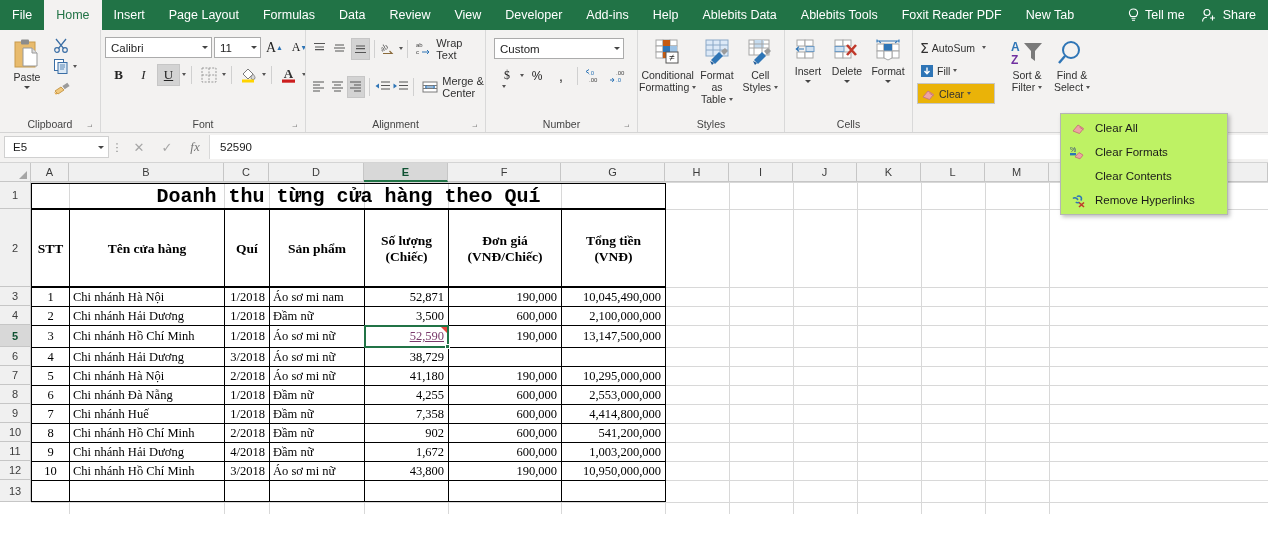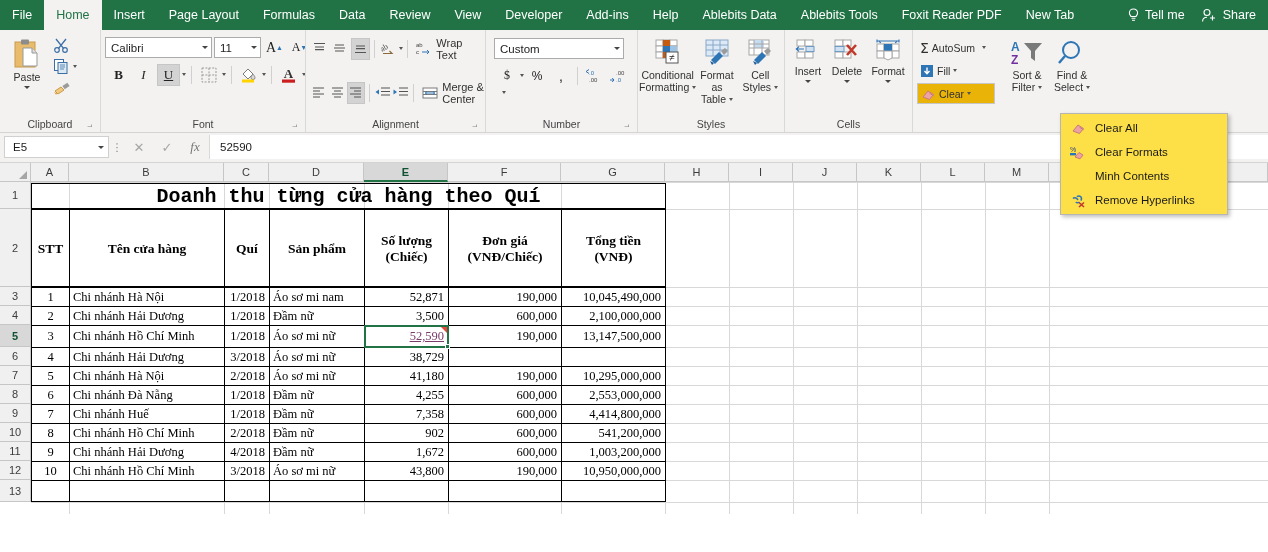--- a/index.html
+++ b/index.html
@@ -60,36 +60,36 @@
   .fontrow2{margin-top:4px;}
   .combo{ border:1px solid #ababab; background:#fff; height:21px; display:flex; align-items:center;
           justify-content:space-between; padding:0 3px 0 5px; font-size:11.5px; color:#222;}
   .ftool{ width:23px;height:22px; display:flex;align-items:center;justify-content:center;
           font-size:12px; color:#222; }
   .ftool.on{ background:#d3d3d3; border:1px solid #c6c6c6; }
   .sep{ width:1px; height:18px; background:#d0d0d0; margin:0 3px; }
 
   
   .alrow{display:flex;align-items:center;gap:1px;height:23px;}
-  .alrow.r2{margin-top:21px;}
+  .alrow.r2{margin-top:15px;}
   .albtn{width:22px;height:22px;display:flex;align-items:center;justify-content:center;}
   .albtn.on{background:#d3d3d3;border:1px solid #c6c6c6;}
   .wraplbl{display:flex;align-items:center;gap:4px;font-size:11px;color:#313131;padding:0 4px;}
 
   
   .numrow2{display:flex;align-items:center;gap:2px;height:23px;margin-top:5px;}
   .nbtn{width:22px;height:22px;display:flex;align-items:center;justify-content:center;font-size:12px;color:#222;}
 
   
   svg{display:block;}
 
   
   .clearmenu{
     position:absolute; left:1060px; top:113px; width:168px;
-    background:#fde047; border:1px solid #b5b5b5; box-shadow:2px 2px 4px rgba(0,0,0,.25);
+    background:#bef264; border:1px solid #b5b5b5; box-shadow:2px 2px 4px rgba(0,0,0,.25);
     padding:2px 0; z-index:60;
   }
   .mi{ height:24px; display:flex; align-items:center; font-size:11.5px; color:#1a1a1a; padding-left:6px;}
   .mi .mic{ width:22px; display:flex; align-items:center; justify-content:center;}
   .mi .mtx{ padding-left:6px; }
   .mi-hl{ position:relative; }
   .hl-box{
     position:absolute; left:-22px; top:-4px; width:190px; height:26px;
     border:2px solid #e8453c; border-radius:3px; pointer-events:none;
   }
@@ -849,21 +849,21 @@
       <svg width="16" height="15" viewBox="0 0 16 15">
           <text x="0" y="7" font-size="7" fill="#2e3f7a" font-family="Liberation Sans, sans-serif">%</text>
           <rect x="0" y="8" width="6" height="2.4" fill="#2e75b6"></rect>
           <path d="M5 12l4-4.5 4 2.6-3 3.7z" fill="#eda3a3" stroke="#c97a7a"></path>
         </svg>
     </span>
     <span class="mtx">Clear Formats</span>
   </div>
   <div class="mi">
     <span class="mic"></span>
-    <span class="mtx">Minh Contents</span>
+    <span class="mtx">Clear Contents</span>
   </div>
   <div class="mi">
     <span class="mic">
       <svg width="16" height="15" viewBox="0 0 16 15">
           <path d="M3 5.5a2.6 2.6 0 013.7 0l1.4 1.4M9.5 9a2.6 2.6 0 01-3.7 0" stroke="#2e75b6" stroke-width="1.6" fill="none"></path>
           <path d="M7 3.8a2.6 2.6 0 013.7 0 2.6 2.6 0 010 3.7" stroke="#2e75b6" stroke-width="1.6" fill="none"></path>
           <path d="M9 9.5l5 4.5M14 9.5l-5 4.5" stroke="#c0392b" stroke-width="1.6"></path>
         </svg>
     </span>
     <span class="mtx">Remove Hyperlinks</span>

